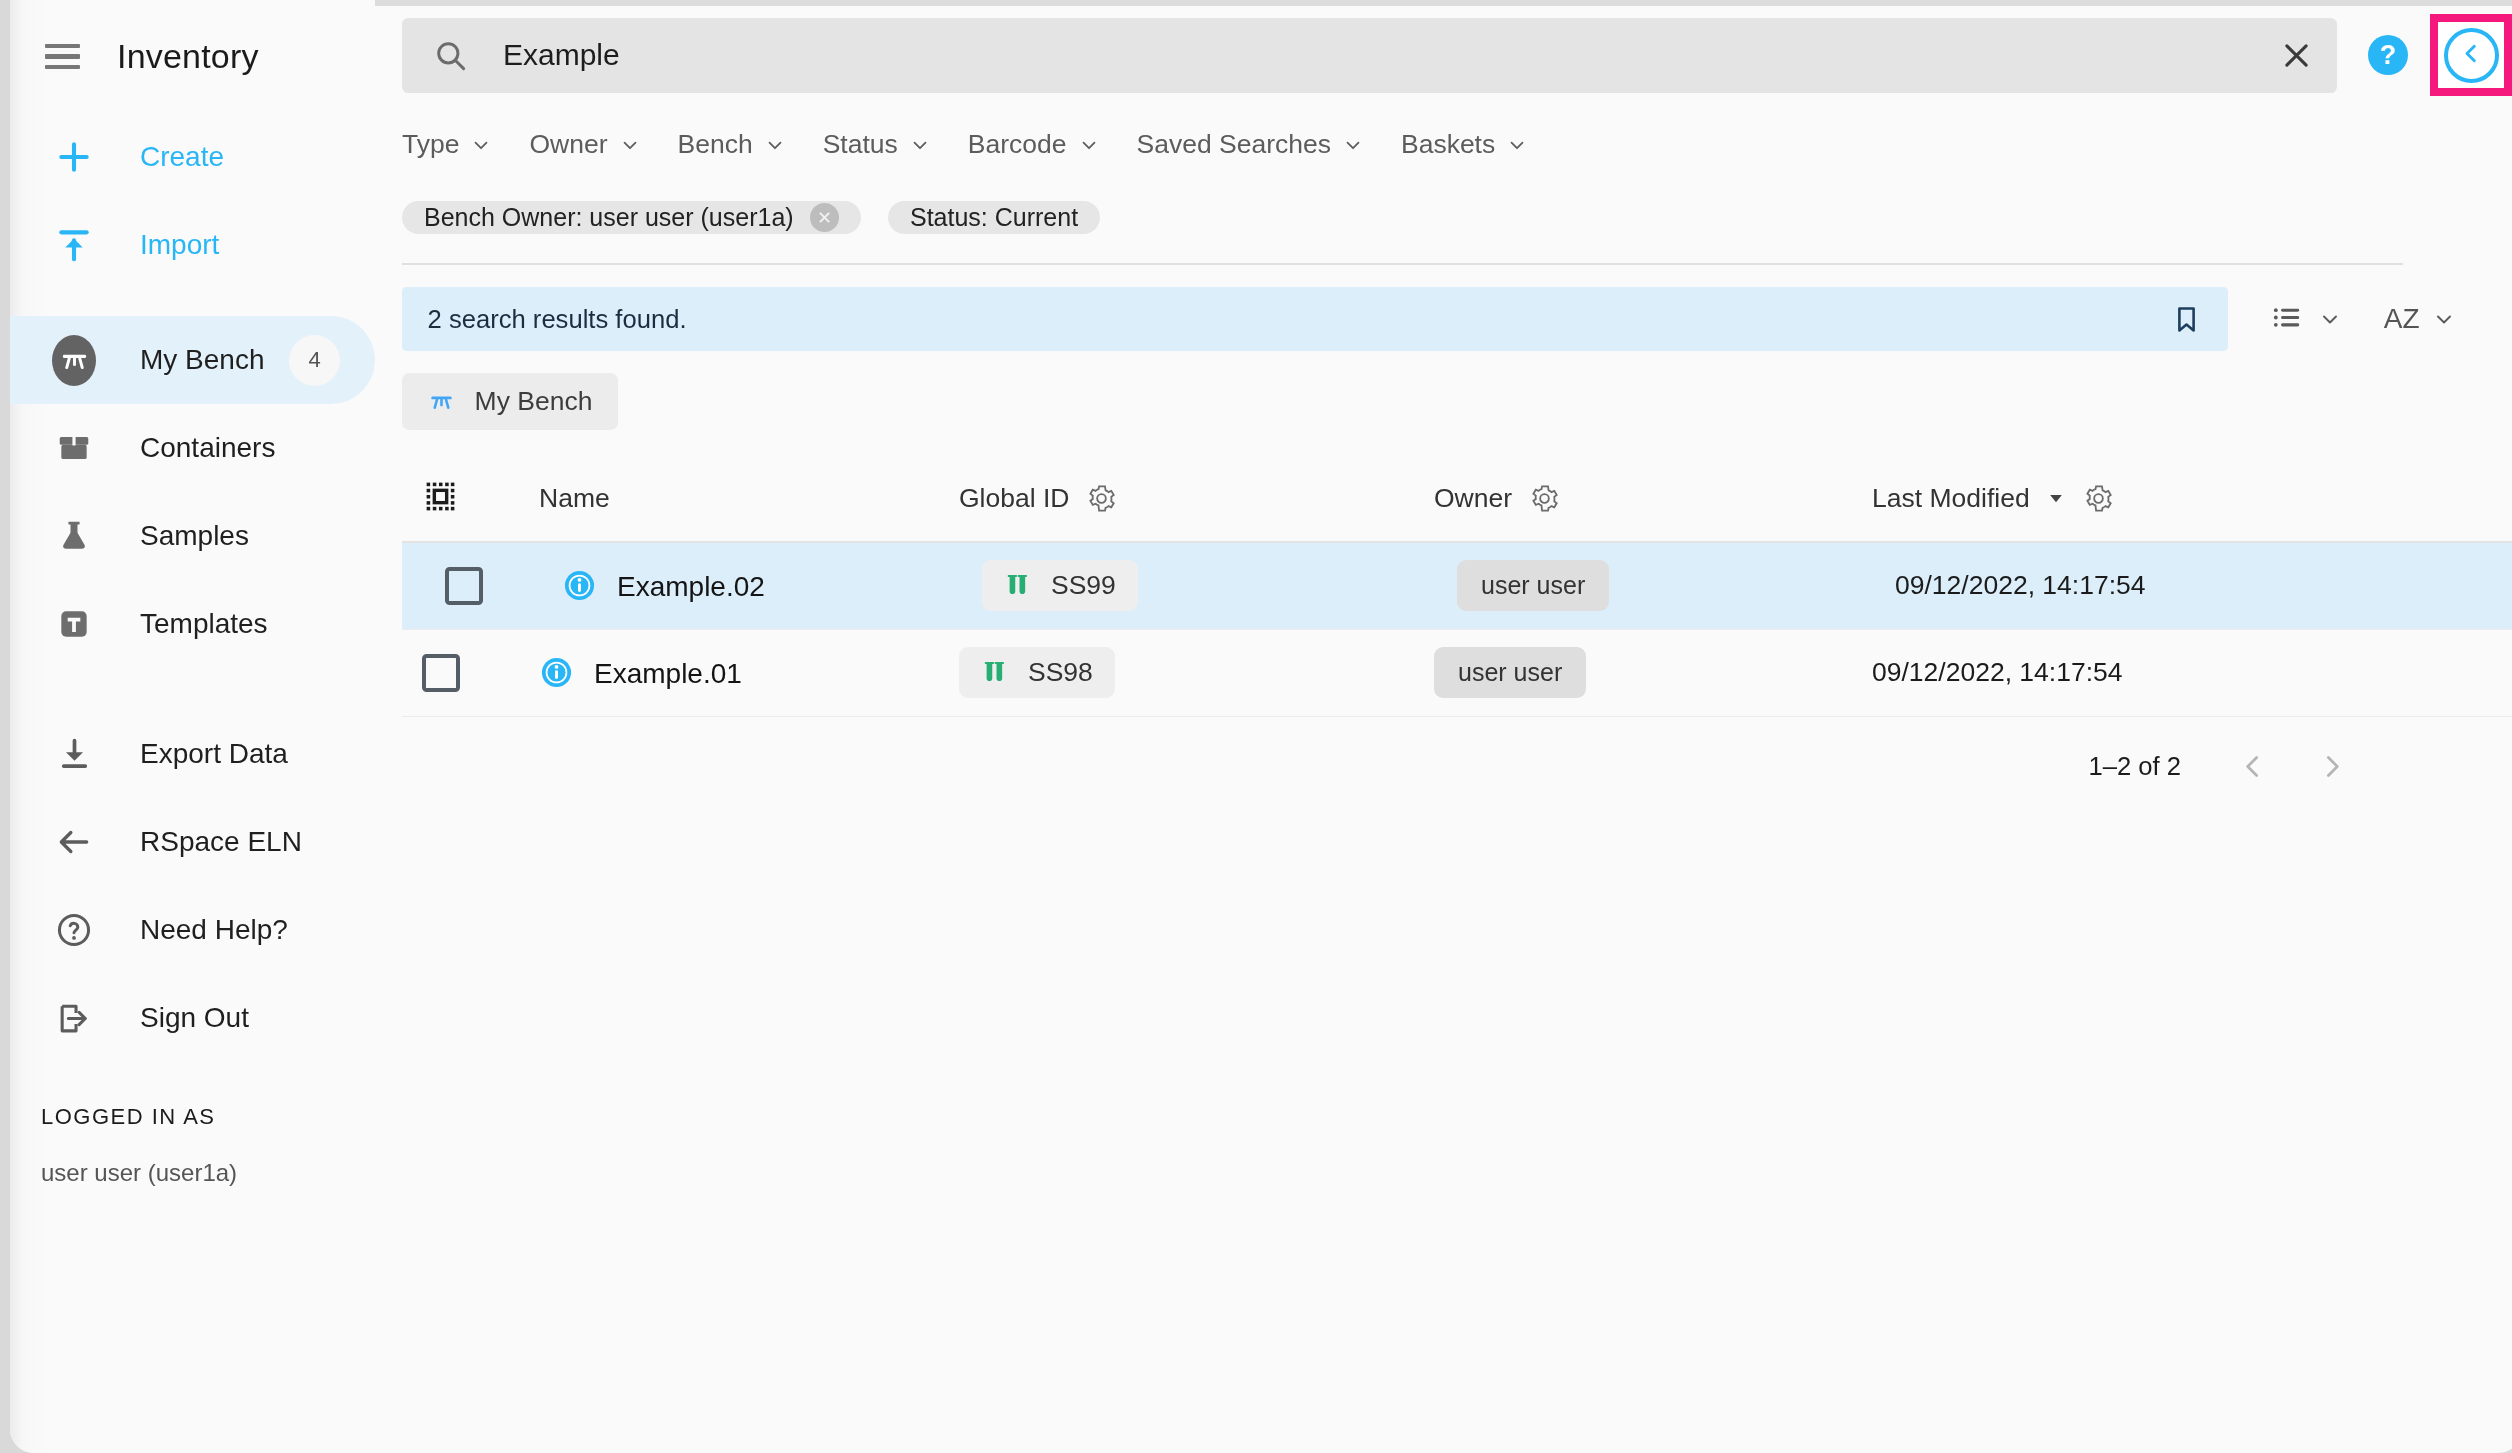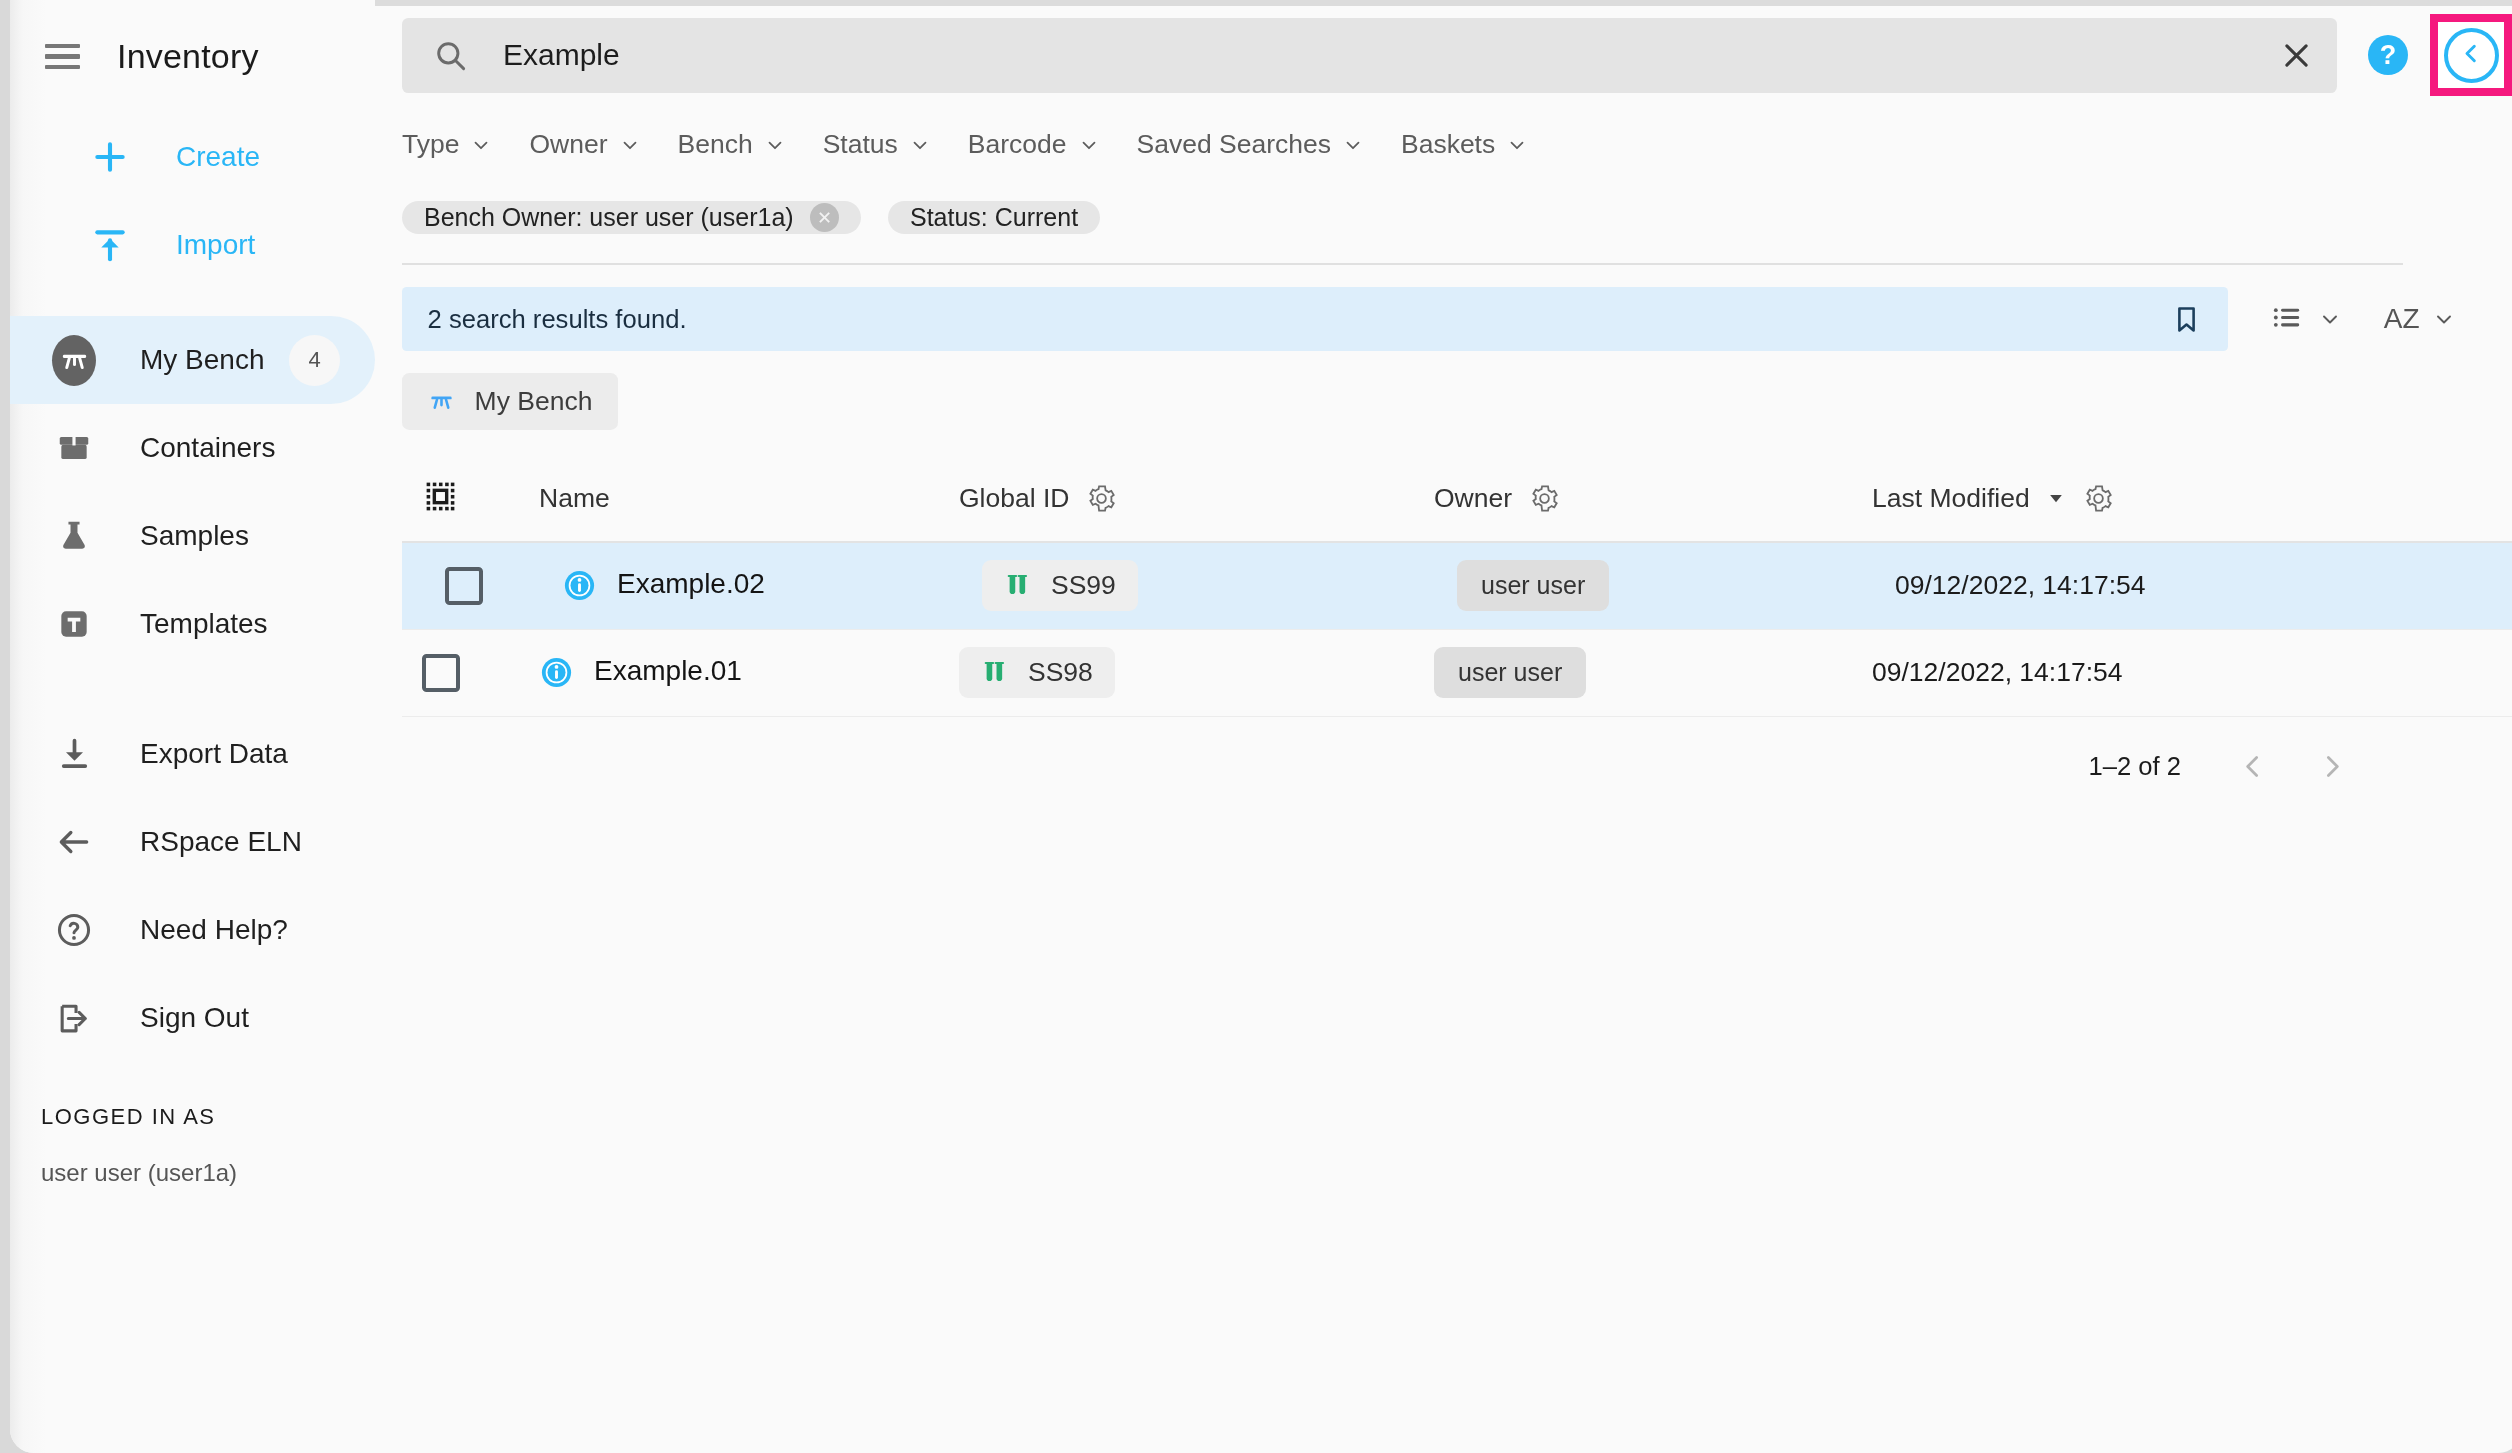--- a/index.html
+++ b/index.html
@@ -27,21 +27,21 @@
     background: linear-gradient(to right, #ececec 0px, #f7f7f7 12.8px, #fafafa 37px);
   }
   .sb-header {
     display: flex; align-items: center; height: 113px; padding-left: 35px;
   }
   .hamburger { width: 35px; height: 25.6px; display: flex; flex-direction: column;
     justify-content: space-between; cursor: pointer; }
   .hamburger span { display: block; height: 4.6px; background: #777; border-radius: 0.9px; }
   .app-title { margin-left: 37px; font-size: 34px; color: #1b1b1b; letter-spacing: 0.2px; }
 
-  .sb-action { display: flex; align-items: center; height: 88px; padding-left: 42px; cursor: pointer; margin-left: 36px; }
+  .sb-action { display: flex; align-items: center; height: 88px; padding-left: 42px; cursor: pointer; }
   .sb-action .ico { width: 44px; display: flex; justify-content: center; color: #29b6f6; }
   .sb-action .lbl { margin-left: 44px; font-size: 28px; color: #29b6f6; }
 
   .sb-nav { margin-top: 27px; }
   .sb-item {
     display: flex; align-items: center; height: 88px; padding-left: 42px; cursor: pointer;
     border-radius: 0 44px 44px 0; position: relative;
   }
   .sb-item.active { background: #e3f1fb; width: 365px; }
   .sb-item .ico { width: 44px; display: flex; justify-content: center; align-items: center; }
@@ -128,21 +128,21 @@
     height: 57px; padding: 0 25.6px; border-radius: 7.3px; background: #ececec; cursor: pointer;
   }
   .benchtab .ico { display: flex; color: #42a5f5; }
   .benchtab .lbl { margin-left: 20px; font-size: 26.5px; color: #3d3d3d; }
 
   
   .table { margin-left: 27px; margin-right: 0; margin-top: 25.6px; }
   .trow { display: flex; align-items: center; height: 87px; }
   .thead { border-bottom: 2.7px solid #e3e3e3; }
   .c-check { flex: 0 0 137px; display: flex; justify-content: flex-start; padding-left: 20px; }
-  .c-name  { flex: 0 0 420px; display: flex; align-items: flex-start; }
+  .c-name  { flex: 0 0 420px; display: flex; align-items: flex-end; }
   .c-gid   { flex: 0 0 475px; display: flex; align-items: center; }
   .c-owner { flex: 0 0 438px; display: flex; align-items: center; }
   .c-mod   { flex: 1 1 auto; display: flex; align-items: center; }
   .th { font-size: 26.5px; color: #333; }
   .gear { margin-left: 18px; display: flex; color: #6b6b6b; cursor: pointer; }
   .sort-caret { margin-left: 16.4px; color: #444; display: flex; }
 
   .tbody-row { border-bottom: 1.8px solid #ececec; height: 87px; }
   .tbody-row.sel { background: #ddeefb; padding-left: 23px; }
   .cb {

